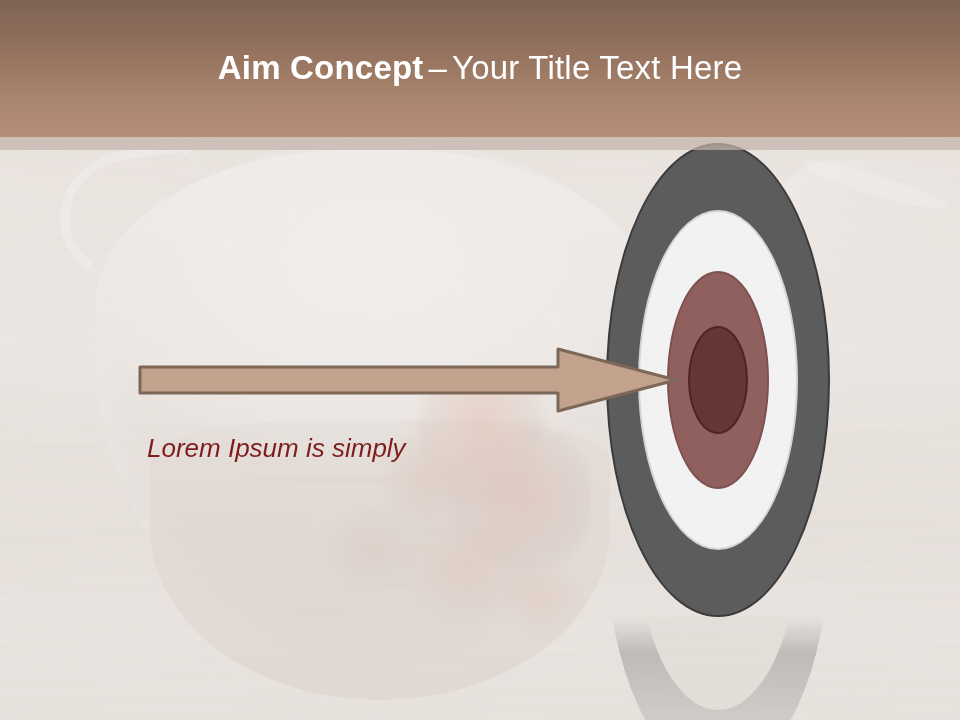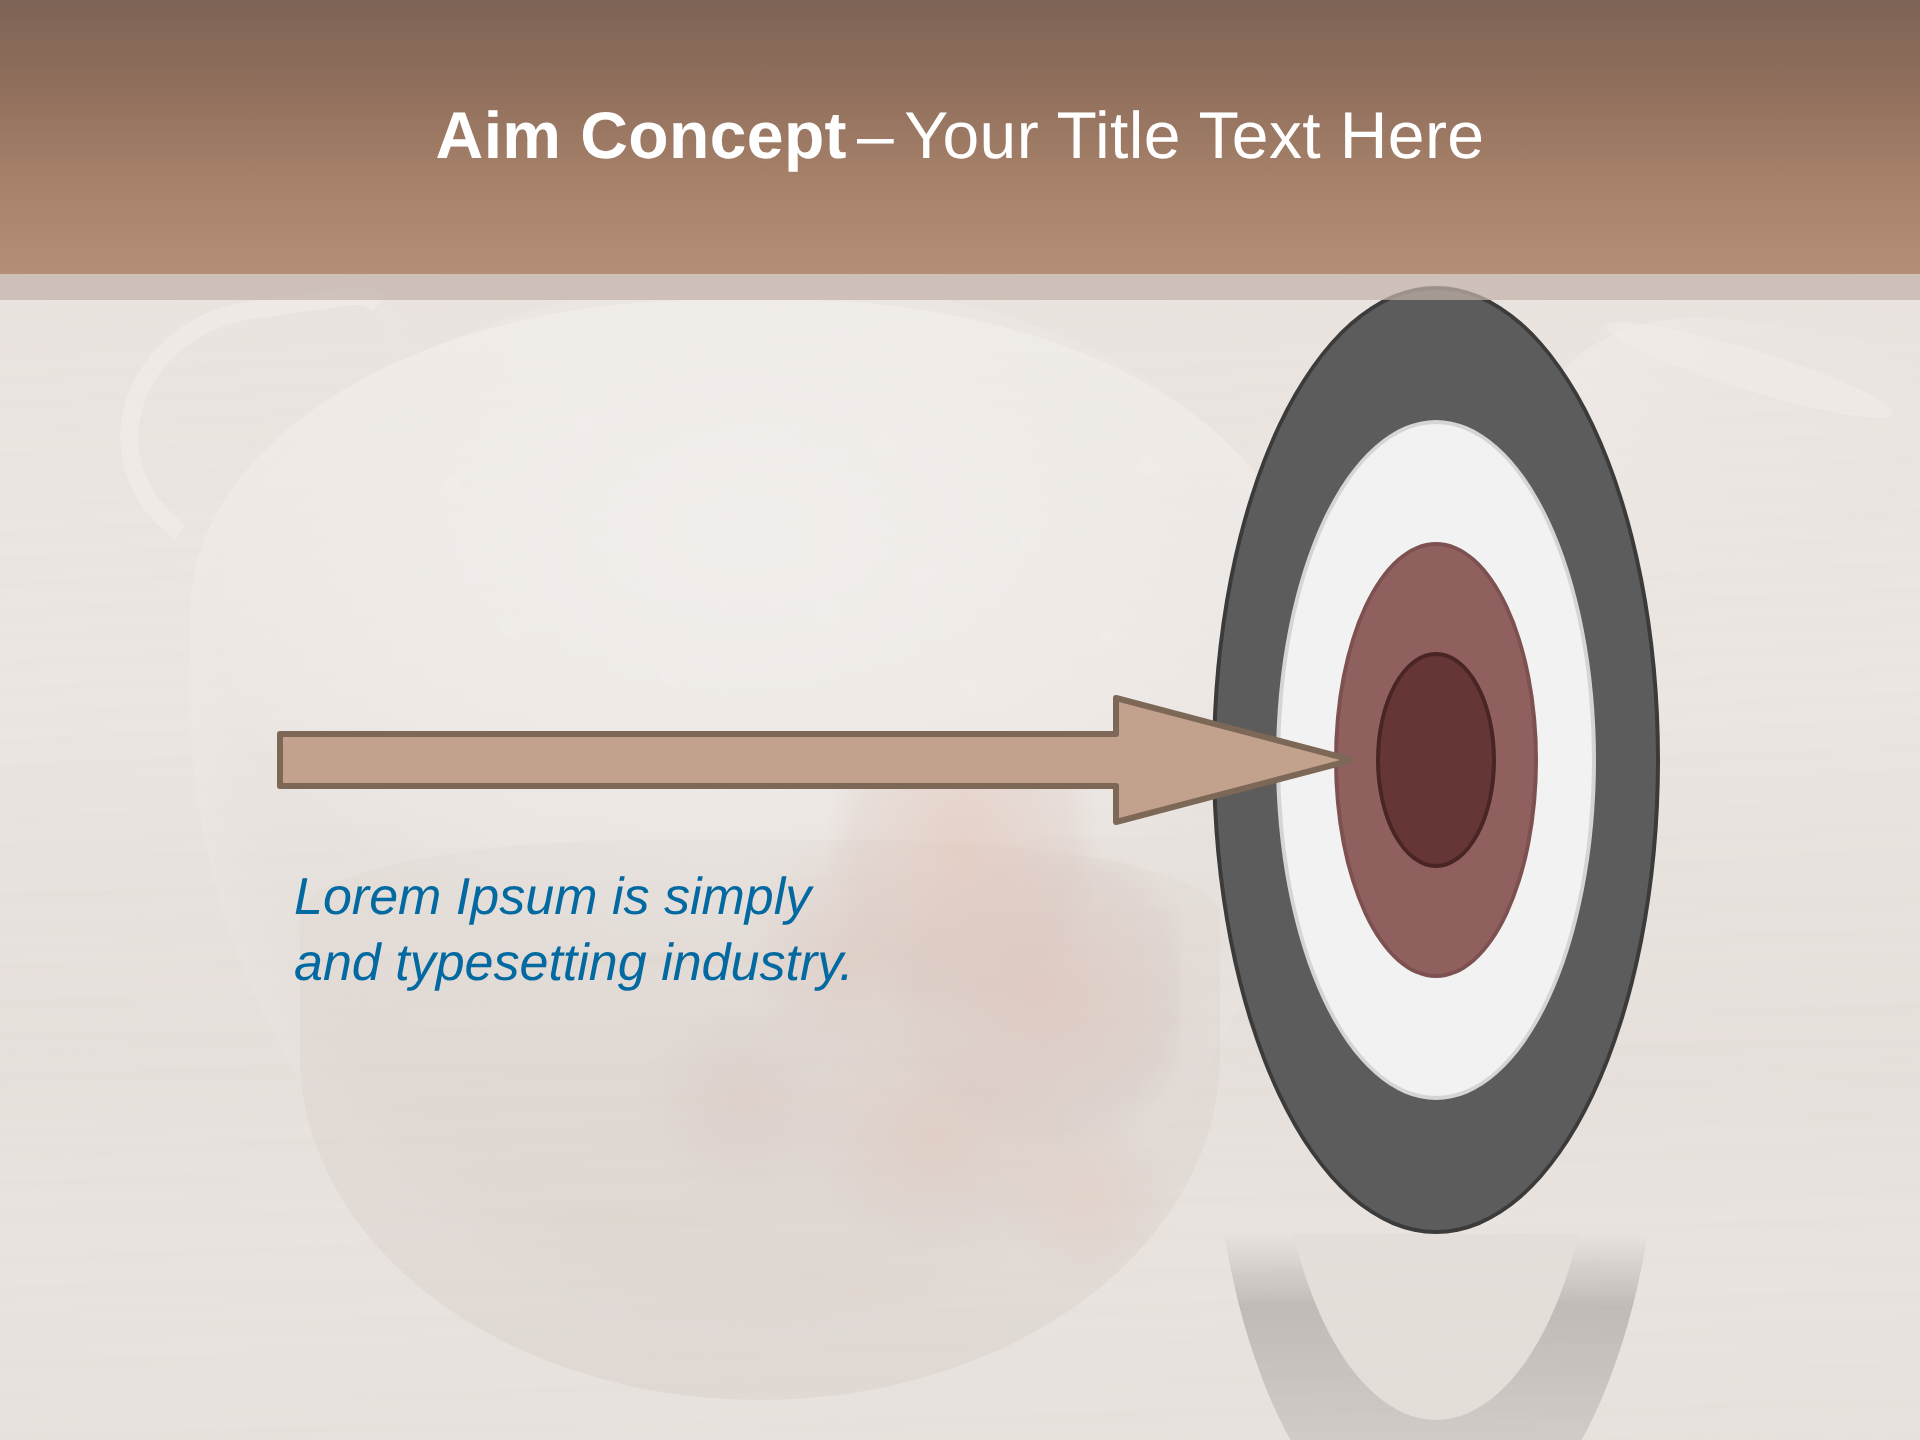--- a/index.html
+++ b/index.html
@@ -328,21 +328,21 @@
     height: 66px;
   }
   .arrow svg { display: block; }
 
   
   .body-text {
     position: absolute;
     left: 147px;
     top: 432px;
     width: 420px;
-    color: #0369a1;
+    color: #7f1d1d;
     font-size: 26px;
     line-height: 33px;
     font-style: italic;
   }
   .body-text .bt-line { display: block; white-space: nowrap; }
 </style>
 </head>
 <body>
 
 <div id="slide">
@@ -383,16 +383,15 @@
   </div>
 
   <div class="header-band"></div>
   <div class="header-underband"></div>
   <div class="title">
     <span class="t-strong">Aim Concept</span><span class="t-dash">–</span><span class="t-rest">Your Title Text Here</span>
   </div>
 
   <div class="body-text">
     <span class="bt-line">Lorem Ipsum is simply</span>
-    <span class="bt-line">and typesetting industry.</span>
   </div>
 
 </div>
 
 </body></html>

